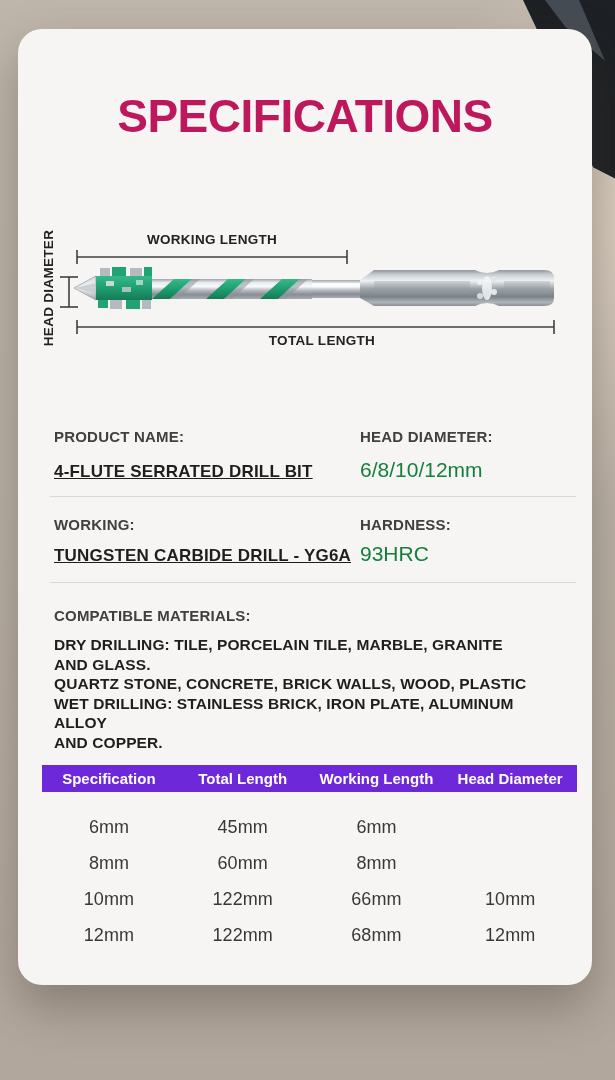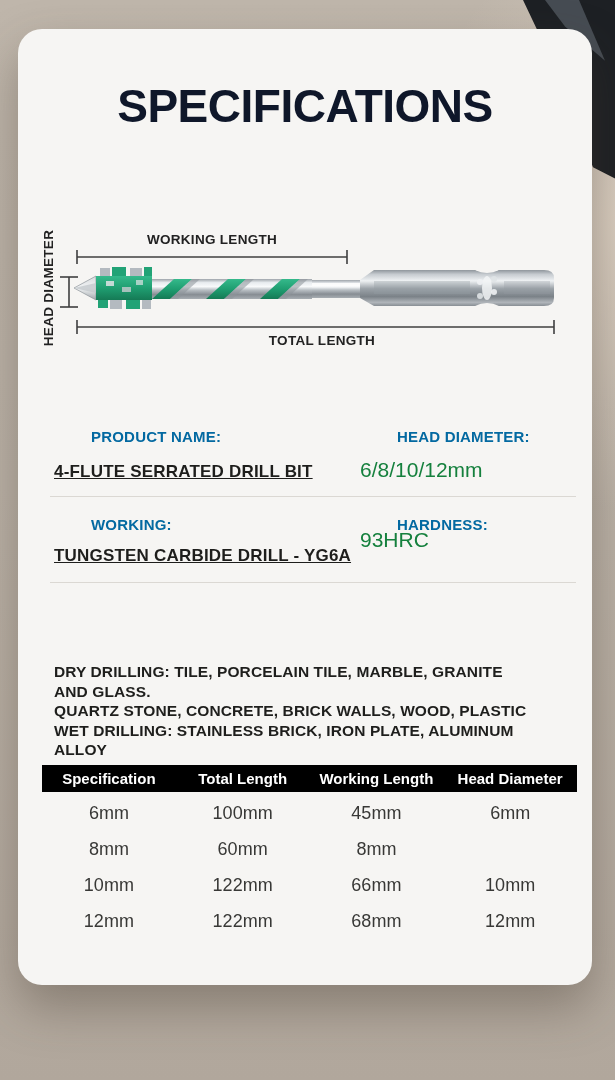--- a/index.html
+++ b/index.html
@@ -20,42 +20,42 @@
   .corner-photo .facet{
     position:absolute;inset:0;background:#464c53;
     clip-path:polygon(30% 0,64% 0,90% 32%,50% 14%);
   }
   .card{
     position:absolute;left:18px;top:29px;width:574px;height:956px;z-index:1;
     background:#f6f5f3;border-radius:24px;
     box-shadow:0 22px 48px rgba(66,56,44,.38);
   }
   .title{
-    position:absolute;top:50px;left:0;width:100%;text-align:center;
-    font-size:46px;font-weight:800;letter-spacing:-.5px;color:#0f172a;line-height:55px;
+    position:absolute;top:60px;left:0;width:100%;text-align:center;
+    font-size:46px;font-weight:800;letter-spacing:-.5px;color:#be185d;line-height:55px;
   }
   
   .diagram{position:absolute;left:0;top:190px;width:574px;height:145px;}
   .dim-label{position:absolute;font-size:13.5px;font-weight:700;color:#222;letter-spacing:.3px;text-align:center;}
   .wl-label{top:13px;left:79px;width:230px;}
   .tl-label{top:114px;left:189px;width:230px;}
   .hd-label{top:62px;left:-34px;width:130px;height:14px;line-height:14px;transform:rotate(-90deg);}
   
-  .lbl{position:absolute;font-size:15px;font-weight:700;color:#0369a1;letter-spacing:.2px;margin-left:37px;}
+  .lbl{position:absolute;font-size:15px;font-weight:700;color:#404040;letter-spacing:.2px;}
   .val-bold{position:absolute;font-size:17px;font-weight:700;color:#1e1e1c;letter-spacing:.2px;text-decoration:underline;}
   .val-big{position:absolute;font-size:21px;font-weight:400;color:#15803d;}
   .col-l{left:36px;}  .col-r{left:342px;}
   .divider{position:absolute;left:32px;width:526px;height:1px;background:#dbd8d3;}
   .compat-lines{position:absolute;left:36px;top:606px;width:510px;
-    font-size:15.5px;font-weight:700;color:#1e1e1c;line-height:19.5px;letter-spacing:.1px;margin-top:27px;}
+    font-size:15.5px;font-weight:700;color:#1e1e1c;line-height:19.5px;letter-spacing:.1px;}
   
   .spec-table{position:absolute;left:24px;top:736px;width:535px;}
-  .thead{display:flex;height:27px;align-items:center;background:#000000;}
+  .thead{display:flex;height:27px;align-items:center;background:#6d28d9;}
   .thead .th{flex:0 0 25%;text-align:center;color:#fff;font-size:15px;font-weight:700;}
-  .tbody{padding-top:3px;}
+  .tbody{padding-top:17px;}
   .trow{display:flex;height:36px;align-items:center;}
   .trow .td{flex:0 0 25%;text-align:center;font-size:18px;color:#383836;}
 </style>
 </head>
 <body>
 
 <div class="corner-photo">
   <div class="dark"></div>
   <div class="facet"></div>
 </div>
@@ -171,43 +171,43 @@
   <div class="lbl col-l" style="top:399px">PRODUCT NAME:</div>
   <div class="lbl col-r" style="top:399px">HEAD DIAMETER:</div>
   <div class="val-bold col-l" style="top:433px">4-FLUTE SERRATED DRILL BIT</div>
   <div class="val-big col-r" style="top:429px">6/8/10/12mm</div>
 
   <div class="divider" style="top:467px"></div>
 
   <div class="lbl col-l" style="top:487px">WORKING:</div>
   <div class="lbl col-r" style="top:487px">HARDNESS:</div>
   <div class="val-bold col-l" style="top:517px">TUNGSTEN CARBIDE DRILL - YG6A</div>
-  <div class="val-big col-r" style="top:499px">93HRC</div>
+  <div class="val-big col-r" style="top:513px">93HRC</div>
 
   <div class="divider" style="top:553px"></div>
 
+  <div class="lbl col-l" style="top:578px">COMPATIBLE MATERIALS:</div>
   <div class="compat-lines">
     <div>DRY DRILLING: TILE, PORCELAIN TILE, MARBLE, GRANITE</div>
     <div>AND GLASS.</div>
     <div>QUARTZ STONE, CONCRETE, BRICK WALLS, WOOD, PLASTIC</div>
     <div>WET DRILLING: STAINLESS BRICK, IRON PLATE, ALUMINUM ALLOY</div>
     <div>AND COPPER.</div>
   </div>
 
   <div class="spec-table">
     <div class="thead">
       <div class="th">Specification</div>
       <div class="th">Total Length</div>
       <div class="th">Working Length</div>
       <div class="th">Head Diameter</div>
     </div>
     <div class="tbody">
       <div class="trow">
         <div class="td">6mm</div>
-        <div class="td">100mm</div>
         <div class="td">45mm</div>
         <div class="td">6mm</div>
       </div>
       <div class="trow">
         <div class="td">8mm</div>
         <div class="td">60mm</div>
         <div class="td">8mm</div>
       </div>
       <div class="trow">
         <div class="td">10mm</div>

